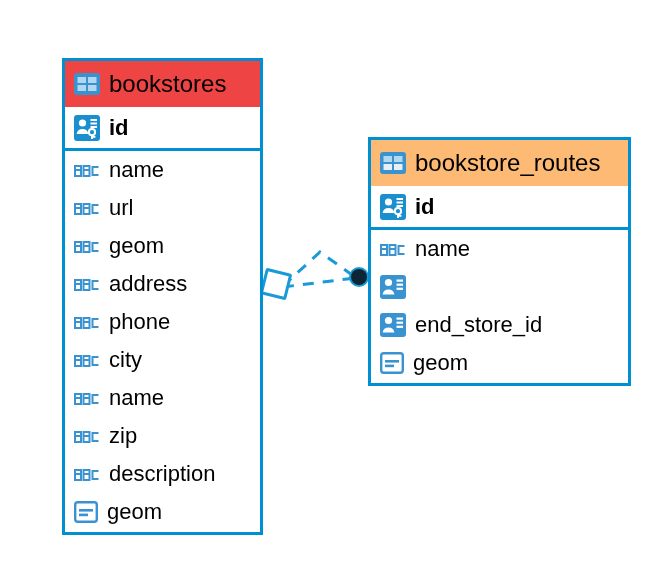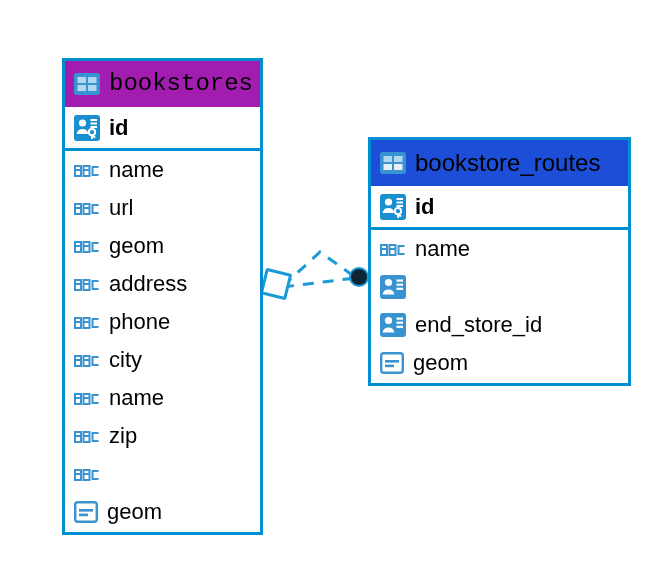--- a/index.html
+++ b/index.html
@@ -30,22 +30,22 @@
   }
 
   .entity-header {
     display: flex;
     align-items: center;
     box-sizing: border-box;
     height: 46px;
     padding: 0 10px 0 9px;
     gap: 9px;
   }
-  .entity-header.orange { background: #a21caf; font-family: Liberation Mono, monospace; }
-  .entity-header.grey   { background: #1d4ed8; }
+  .entity-header.orange { background: #ef4444; }
+  .entity-header.grey   { background: #fdba74; }
 
   .entity-title {
     font-size: 24px;
     color: #000000;
     line-height: 1;
     white-space: nowrap;
   }
 
   .field-row {
     display: flex;
@@ -207,20 +207,21 @@
           <path d="M24.5 4 H18.5 V12 H24.5" fill="none" stroke="#3a93d1" stroke-width="2"></path>
         </svg>
         <span class="field-name">zip</span>
       </div>
       <div class="field-row">
         <svg class="icon icon-abc" viewBox="0 0 26 14">
           <path d="M1 13 V3 H7 V7 H1 M1 7 H7 V13 H1 Z" fill="none" stroke="#3a93d1" stroke-width="2"></path>
           <path d="M9.5 13 V3 H15.5 V7 H9.5 M9.5 7 H15.5 V13 H9.5 Z" fill="none" stroke="#3a93d1" stroke-width="2"></path>
           <path d="M24.5 4 H18.5 V12 H24.5" fill="none" stroke="#3a93d1" stroke-width="2"></path>
         </svg>
+        <span class="field-name">description</span>
       </div>
       <div class="field-row">
         <svg class="icon icon-geom" viewBox="0 0 24 22">
           <rect x="1.2" y="1.2" width="21.6" height="19.6" rx="2.5" fill="none" stroke="#3a93d1" stroke-width="2.4"></rect>
           <rect x="5" y="8" width="14" height="2.6" fill="#3a93d1"></rect>
           <rect x="5" y="12.6" width="9" height="2.6" fill="#3a93d1"></rect>
         </svg>
         <span class="field-name">geom</span>
       </div>
     </div>

